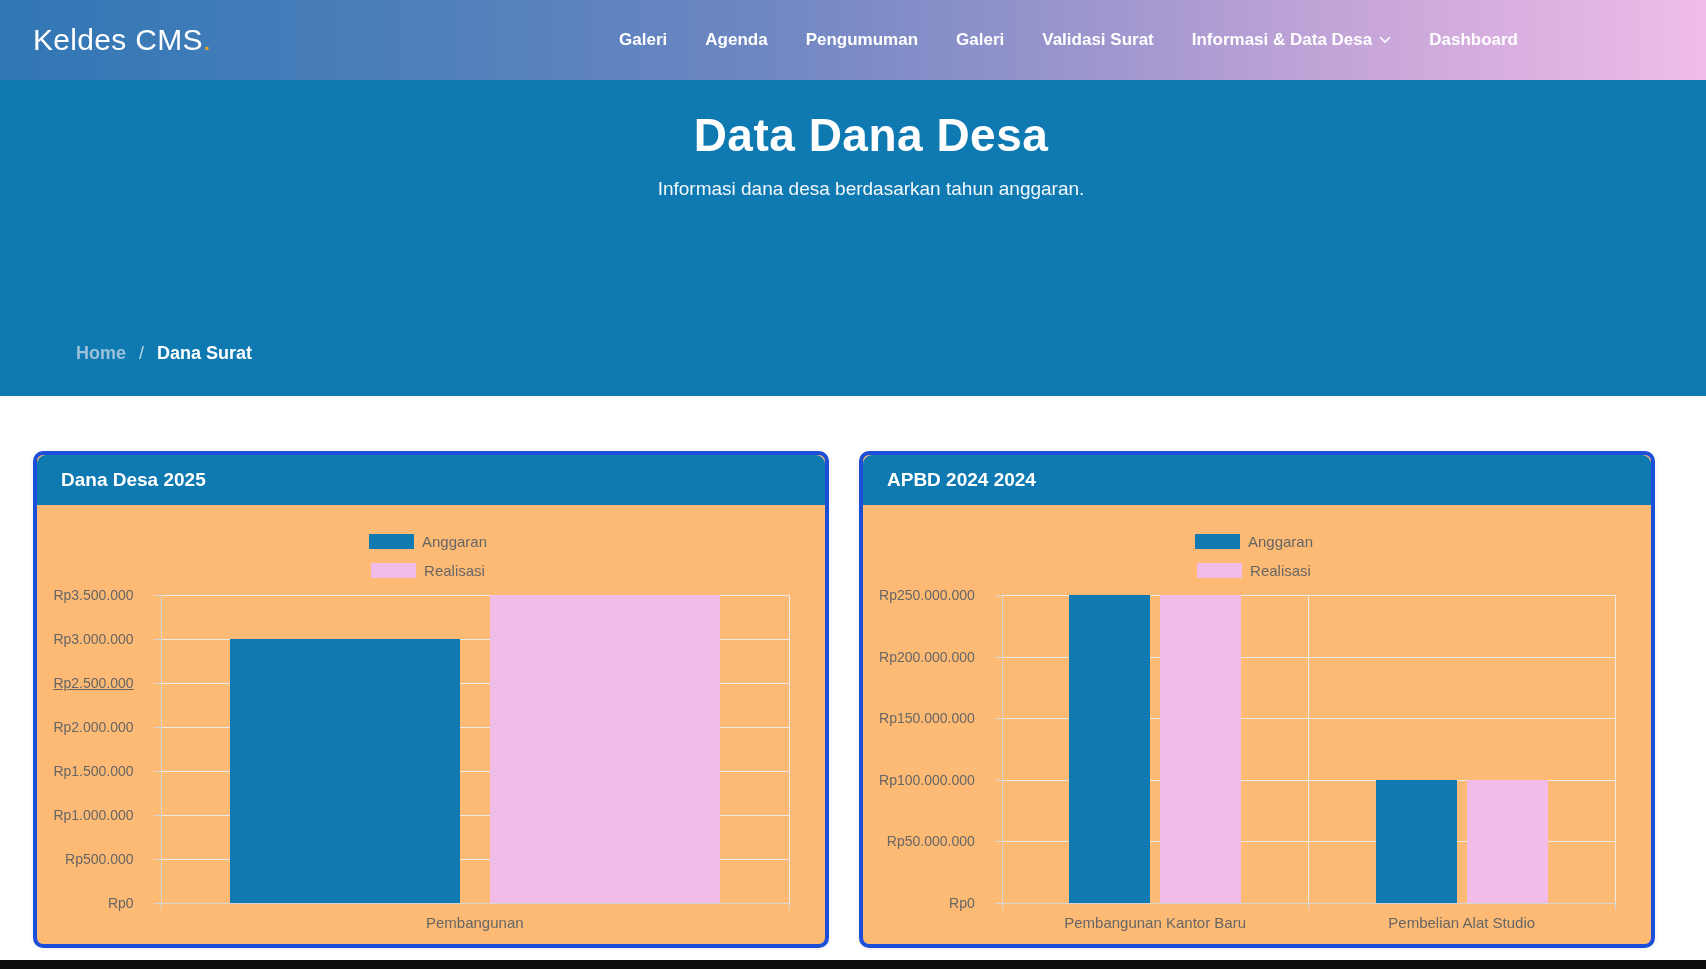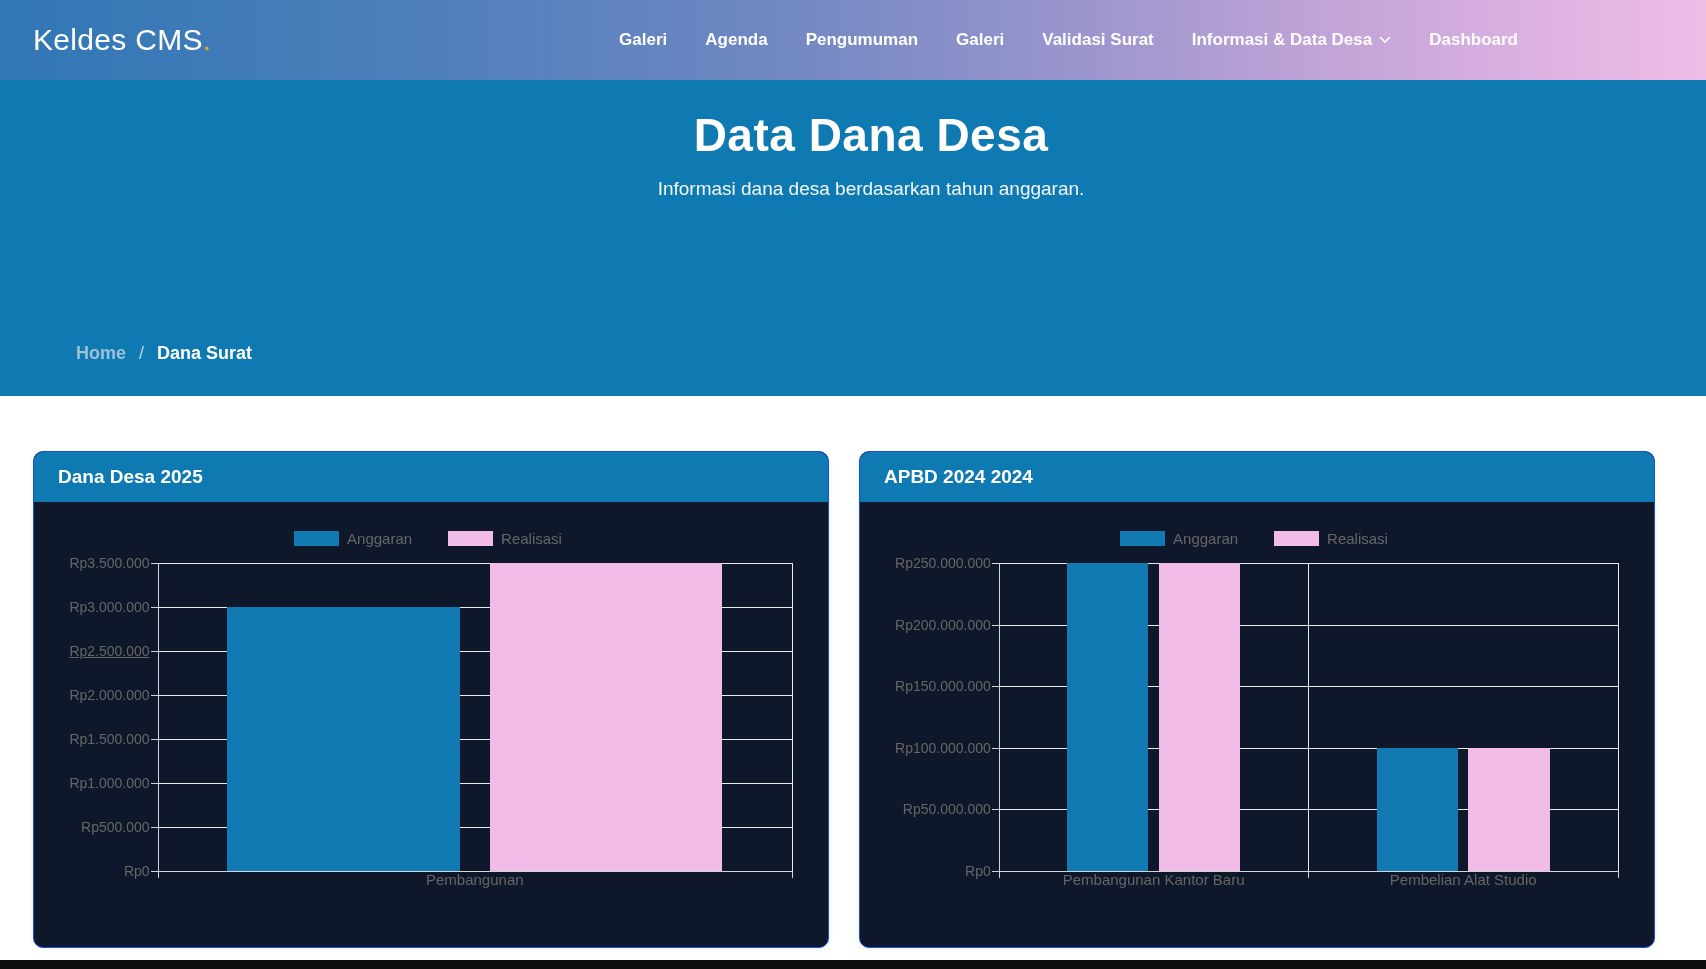--- a/index.html
+++ b/index.html
@@ -24,46 +24,46 @@
   .hero { background:#0f7ab1; height:316px; position:relative; text-align:center; color:#fff;padding-left:36px; }
   .hero-title { font-size:46px; font-weight:800; padding-top:28px; letter-spacing:.5px; }
   .hero-sub { font-size:19px; margin-top:16px; color:#f2f8fb; }
   .breadcrumb { position:absolute; left:76px; bottom:32px; display:flex; gap:13px; font-size:18px; font-weight:700; align-items:center; }
   .bc-home { color:#9cc0d9; text-decoration:none; cursor:pointer; }
   .bc-sep { color:#bed5e3; font-weight:400; }
   .bc-cur { color:#fff; }
 
   
   .content { display:flex; gap:30px; padding:55px 51px 0 33px; }
-  .card { flex:1; background:#0f172a; border:1px solid #1d4ed8; border-radius:10px;
+  .card { flex:1; background:#fdba74; border:4px solid #1d4ed8; border-radius:10px;
           box-shadow:0 1px 5px rgba(25,50,70,.08); height:497px; }
   .card-header { background:#0f7ab1; border-radius:9px 9px 0 0; padding:14px 24px;
                  color:#fff; font-size:19px; font-weight:700; }
   .card-body { padding:24px 28px 0 22px; }
 
   
-  .legend { display:flex; justify-content:center; align-items:flex-end; gap:36px; margin:4px 0 16px; }
+  .legend { display:flex; justify-content:center; align-items:center; gap:12px; margin:4px 0 16px;flex-direction:column; }
   .legend-item { display:flex; align-items:center; gap:8px; cursor:pointer; }
   .swatch { width:45px; height:15px; }
   .legend-label { font-size:15px; color:#666; }
 
   .chart-row { display:flex; padding-right:8px; }
   .ycol { position:relative; height:308px; flex:none; }
-  .ylab { position:absolute; right:8px; transform:translateY(-50%); font-size:14px; color:#666; white-space:nowrap; }
+  .ylab { position:absolute; right:27px; transform:translateY(-50%); font-size:14px; color:#666; white-space:nowrap; }
   .rightcol { flex:1; min-width:0; }
   .plot { position:relative; height:308px; }
   .grid.h { position:absolute; left:0; right:0; height:1px; background:#ebebeb; }
   .grid.v { position:absolute; top:0; bottom:0; width:1px; background:#ebebeb; }
   .grid.axisline { background:#d5d5d5; }
   .ytick { position:absolute; left:-7px; width:7px; height:1px; background:#d5d5d5; }
   .xtick { position:absolute; bottom:-7px; width:1px; height:7px; background:#d5d5d5; }
   .cat-cell { position:absolute; top:0; bottom:0; display:flex; align-items:flex-end;
               justify-content:center; gap:6%; padding:0 11%; }
   .bar { flex:1; }
-  .xlabels { display:flex; }
+  .xlabels { display:flex; margin-top:11px; }
   .xlab { flex:1; text-align:center; font-size:15px; color:#666; }
 
   .footer-strip { position:absolute; left:0; right:0; bottom:0; height:9px; background:#0c0e10; }
 </style>
 </head>
 <body>
 
 <div class="page">
 
   <header class="navbar">

